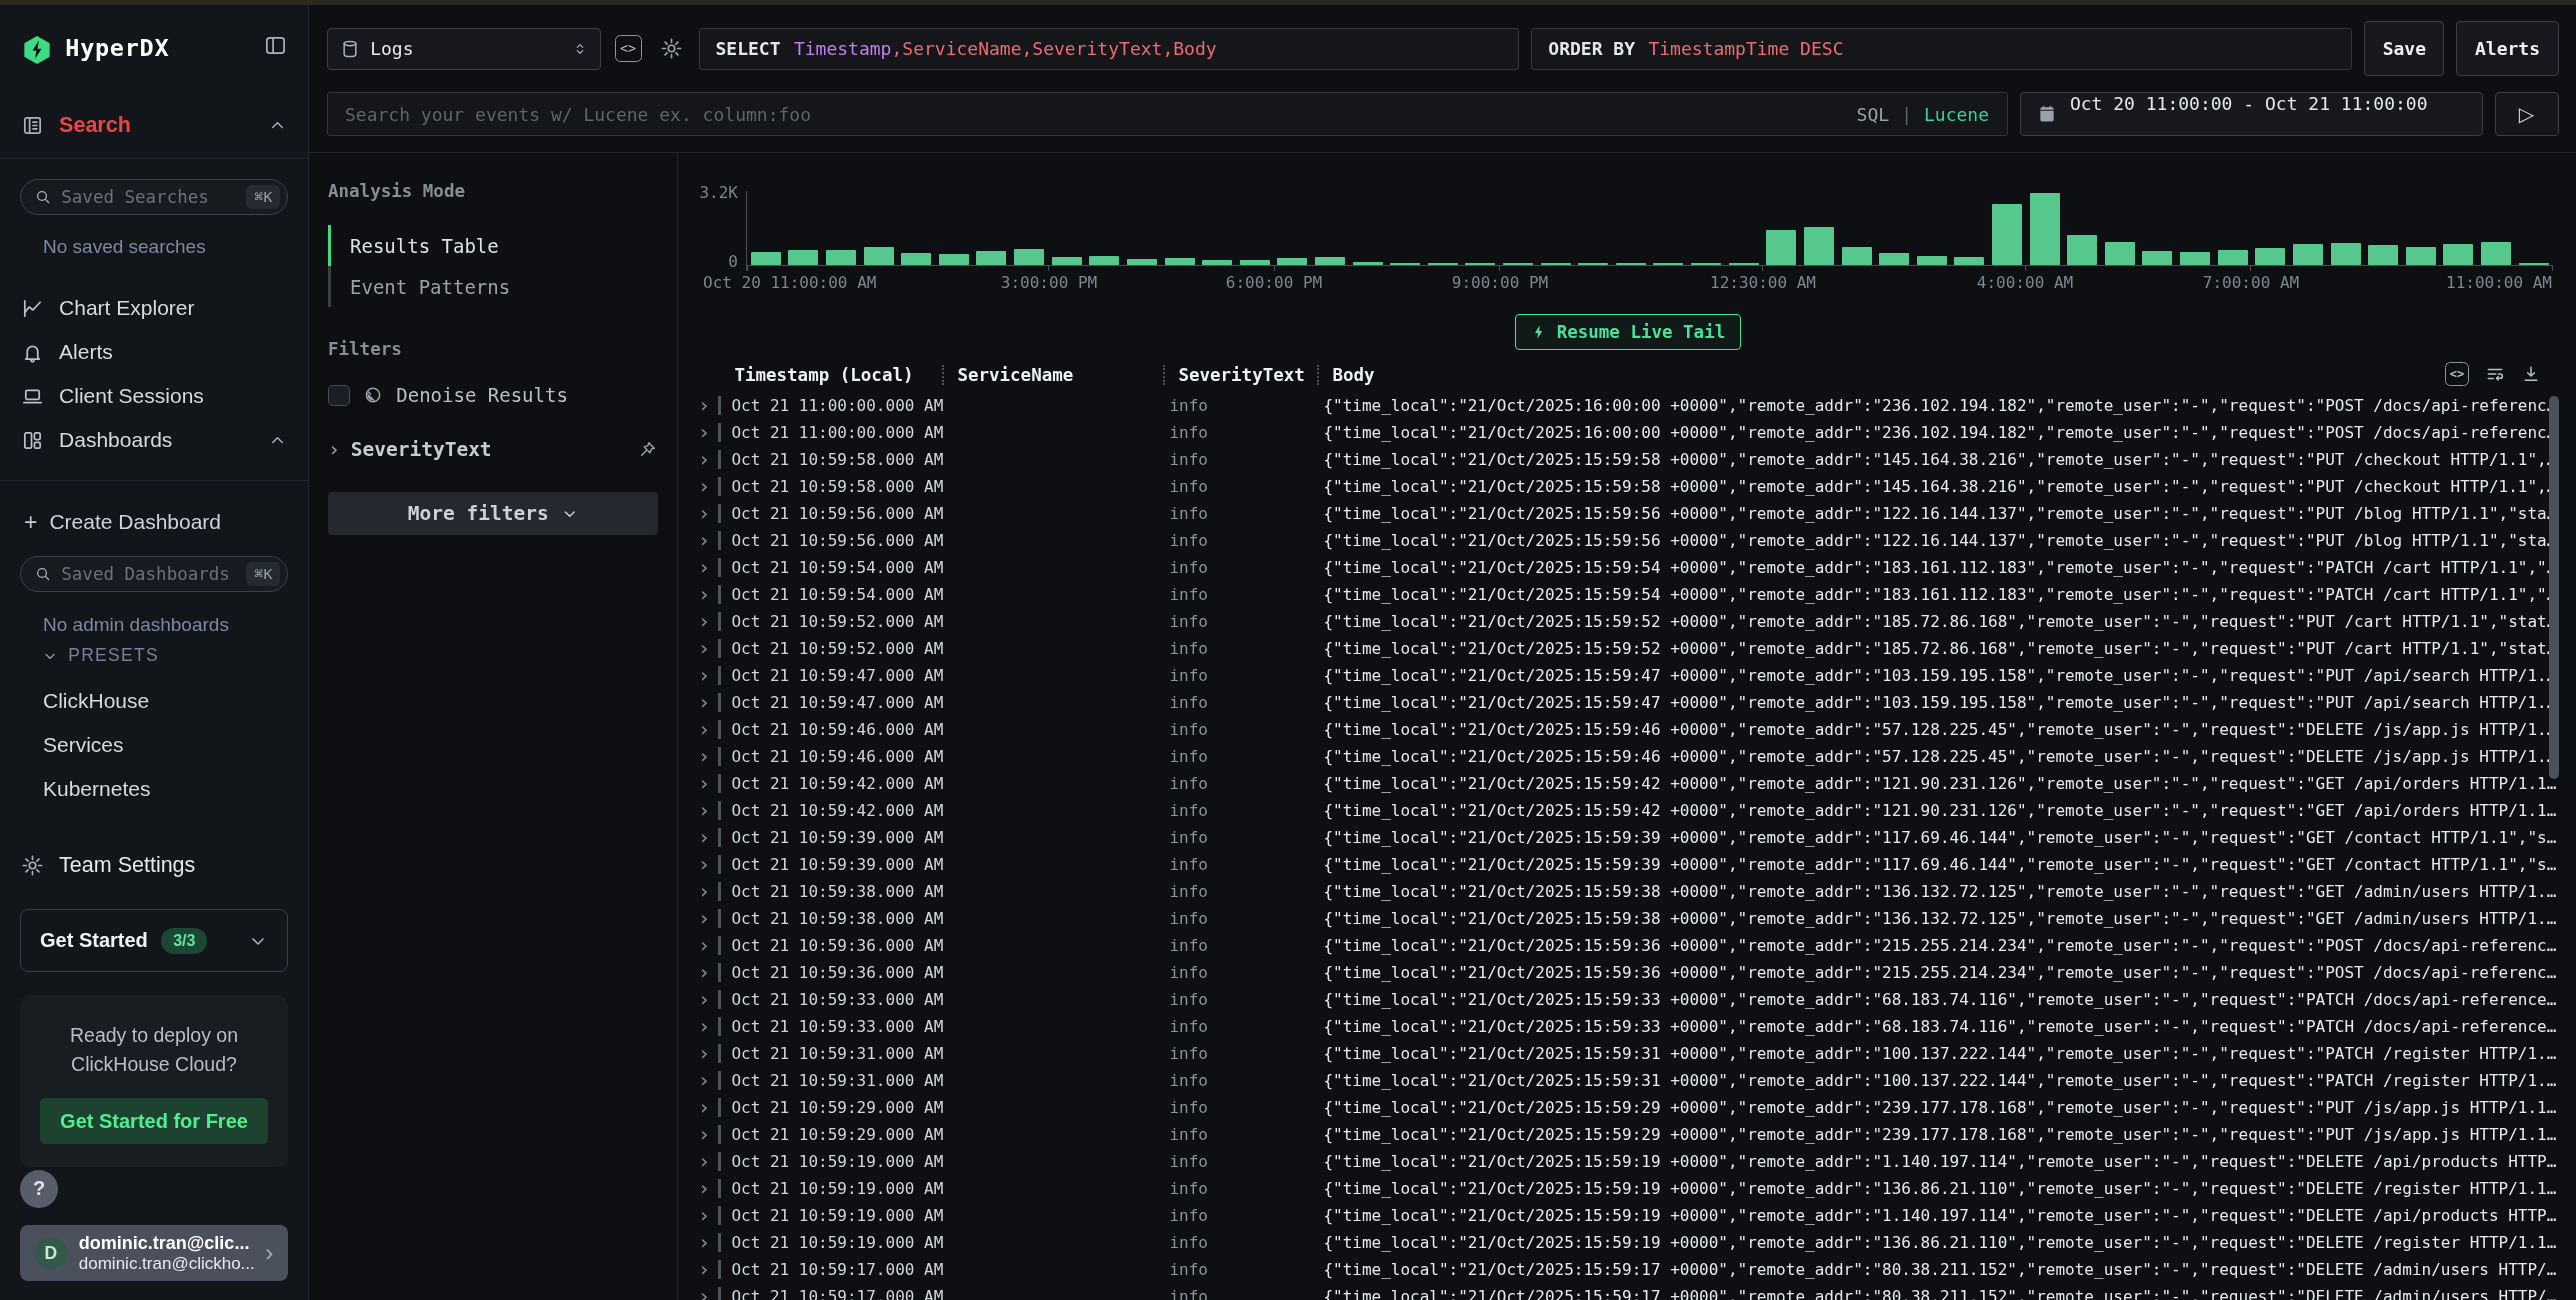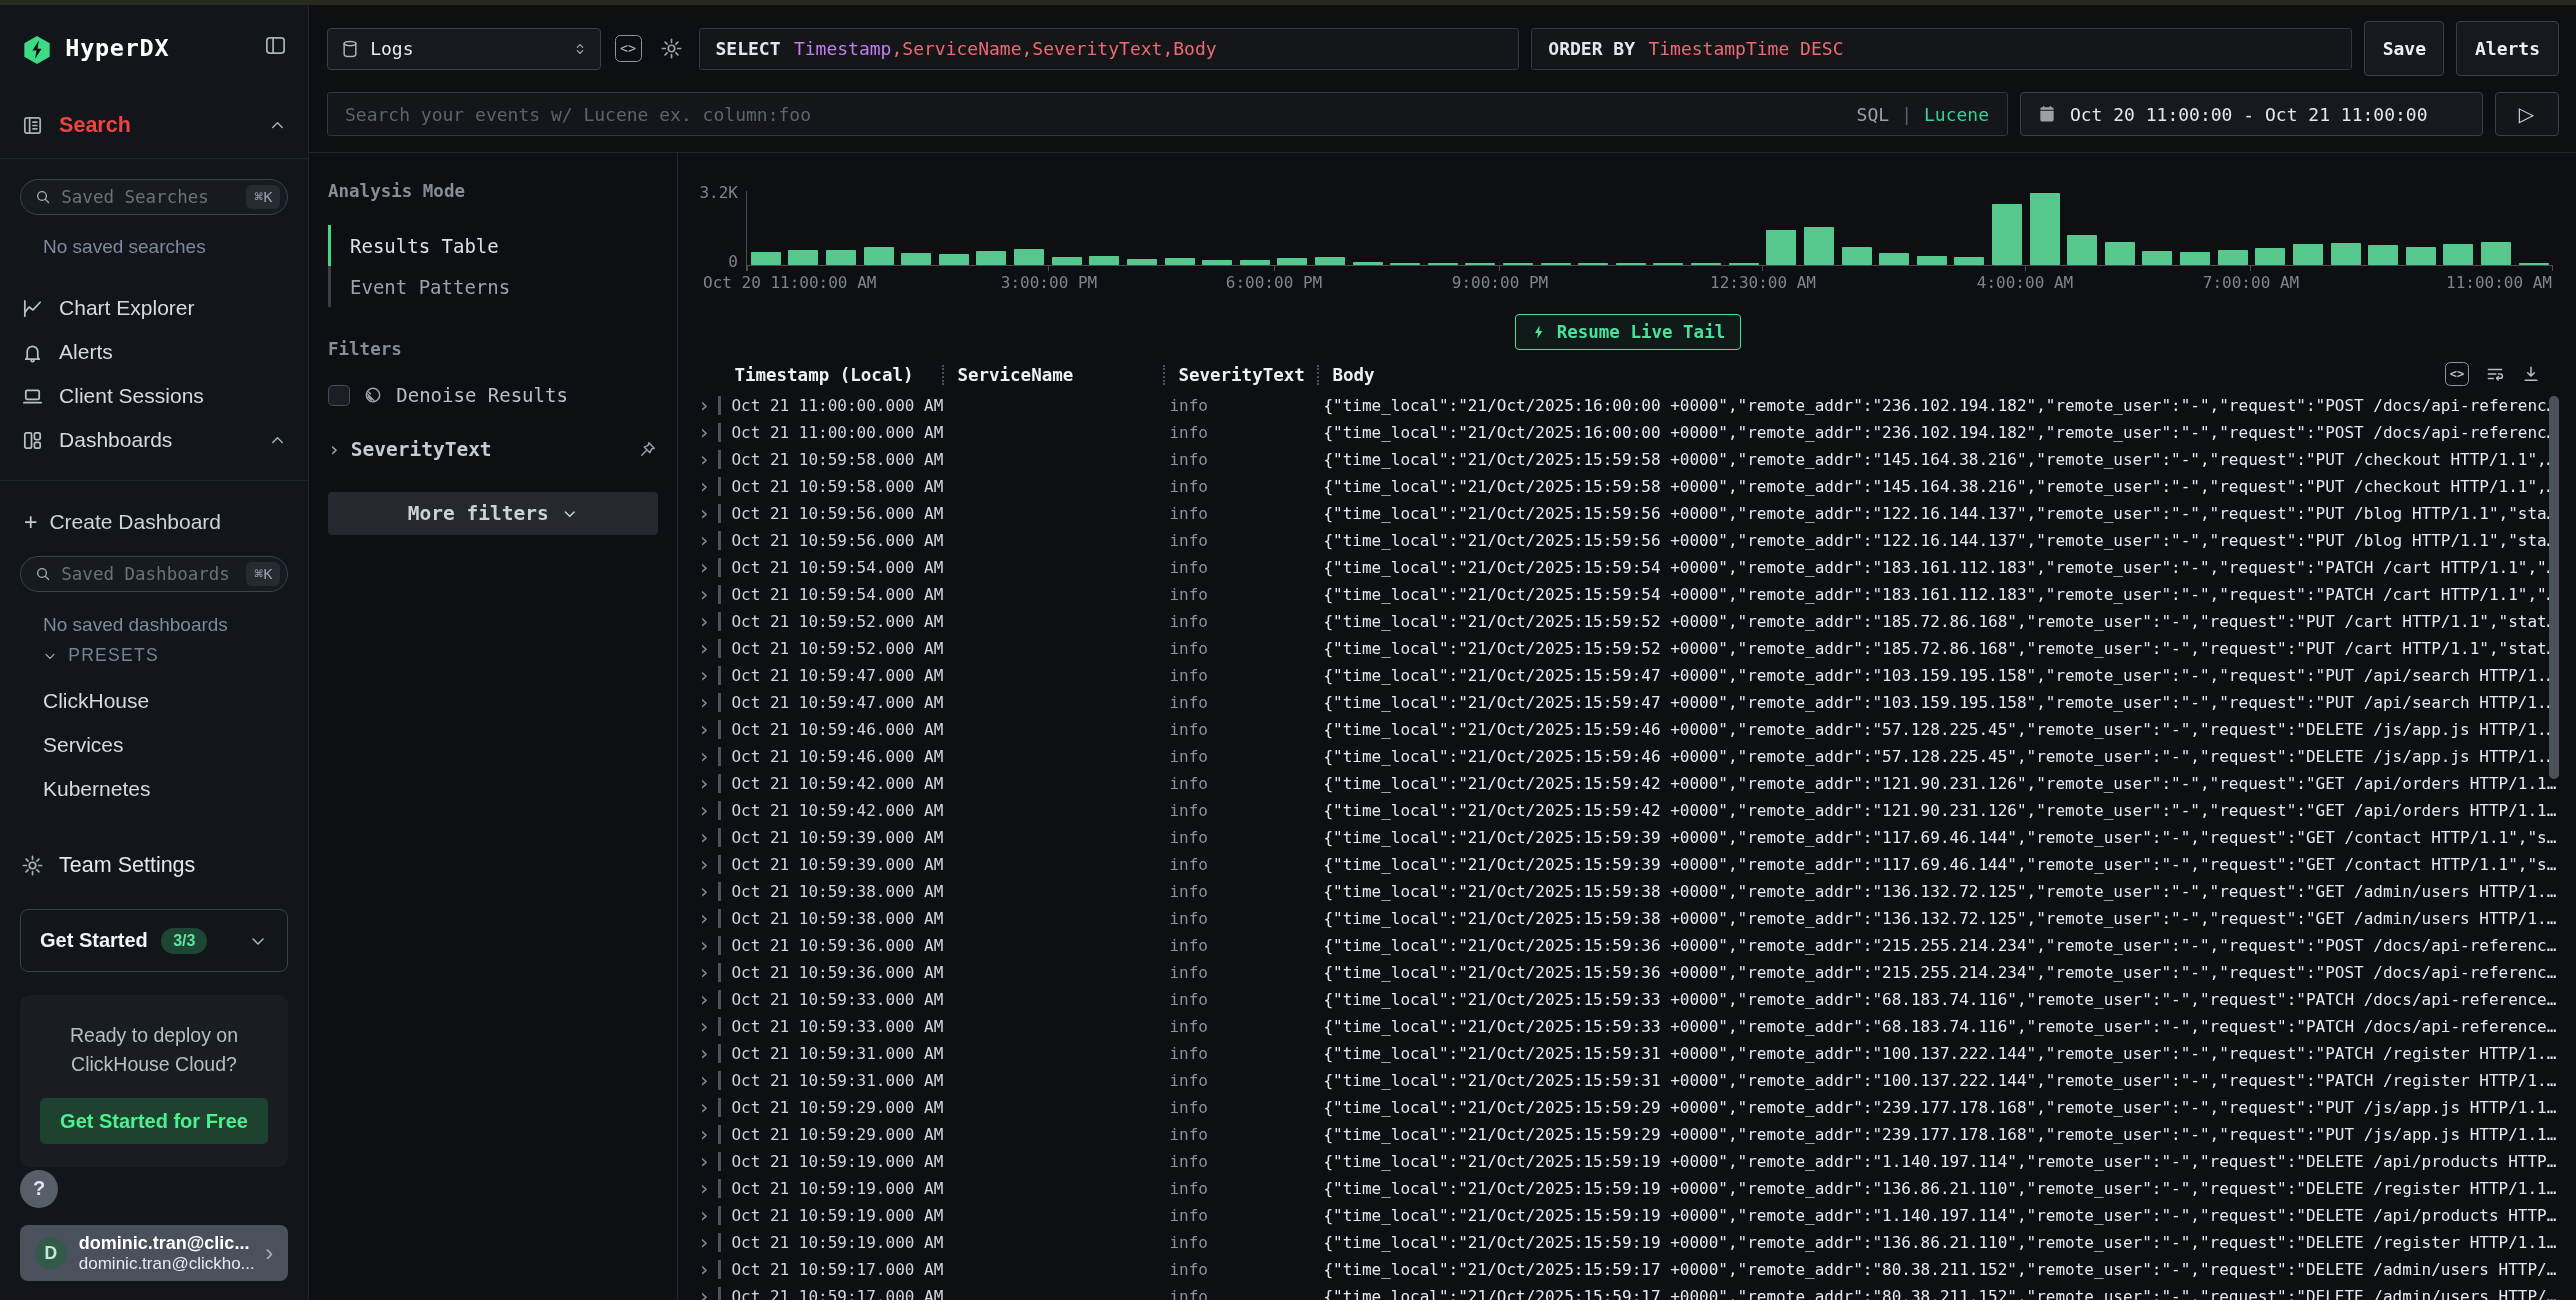--- a/index.html
+++ b/index.html
@@ -70,21 +70,21 @@
   .orderby-box { width:440px; }
   .btn { height:55px; padding:0 17.5px; background:#17191e; border:0.7px solid #3b3f46; border-radius:4px;
          font-family:"DejaVu Sans Mono",monospace; font-weight:700; font-size:18px; color:#edf0f3;
          display:flex; align-items:center; justify-content:center; cursor:pointer; }
   .search-box { flex:1; height:44px; background:#141619; border:0.7px solid #33373e; border-radius:2.7px;
                 display:flex; align-items:center; padding:0 17.5px; font-family:"DejaVu Sans Mono",monospace; font-size:18px; }
   .search-box .ph { flex:1; color:#5d646d; white-space:nowrap; overflow:hidden; }
   .lang { display:flex; gap:12px; align-items:center; }
   .lang .sql { color:#9aa1ab; } .lang .sep { color:#5d646d; } .lang .lucene { color:#34d399; }
   .date-box { width:463px; height:44px; background:#17191e; border:0.7px solid #3b3f46; border-radius:4px;
-              display:flex; align-items:center; gap:13.4px; padding:0 16px; font-family:"DejaVu Sans Mono",monospace; font-size:18px; color:#e4e8ed; cursor:pointer; white-space:nowrap; }
+              display:flex; gap:13.4px; padding:0 16px; font-family:"DejaVu Sans Mono",monospace; font-size:18px; color:#e4e8ed; cursor:pointer; white-space:nowrap; }
   .run-btn { width:64px; height:44px; background:#141619; border:0.7px solid #3b3f46; border-radius:4px;
              color:#cfd4da; font-size:20px; display:flex; align-items:center; justify-content:center; cursor:pointer; }
 
   #content { flex:1; display:flex; min-height:0; }
   
   #filters-panel { width:369px; min-width:369px; border-right:0.7px solid #23272d; padding:28px 19px; font-family:"DejaVu Sans Mono",monospace; }
   .panel-h { font-weight:700; font-size:17.5px; color:#868d96; }
   #mode-list { margin:24px 0 6.7px; }
   .mode-item { border-left:3.4px solid #3a3f46; padding:9.4px 0 9.4px 19px; font-size:19px; color:#9aa1a9; cursor:pointer; }
   .mode-item.active { border-left-color:#3ddc84; color:#dde1e6; }
@@ -238,21 +238,21 @@
     <div class="pill-input">
       <span class="icon">
         <svg width="17.5" height="17.5" viewBox="0 0 24 24">
             <circle cx="11" cy="11" r="6"></circle>
             <path d="M15.6 15.6L20 20"></path>
           </svg>
       </span>
       <span class="ph">Saved Dashboards</span>
       <span class="kbd">⌘K</span>
     </div>
-    <div class="muted-line" style="margin-bottom:9.4px;">No saved dashboards</div>
+    <div class="muted-line" style="margin-bottom:9.4px;">No admin dashboards</div>
 
     <div class="presets-head">
       <span class="icon">
         <svg width="16" height="16" viewBox="0 0 24 24">
             <path d="M6 9.5l6 6 6-6"></path>
           </svg>
       </span>
       <span>PRESETS</span>
     </div>
     <div id="preset-list">

